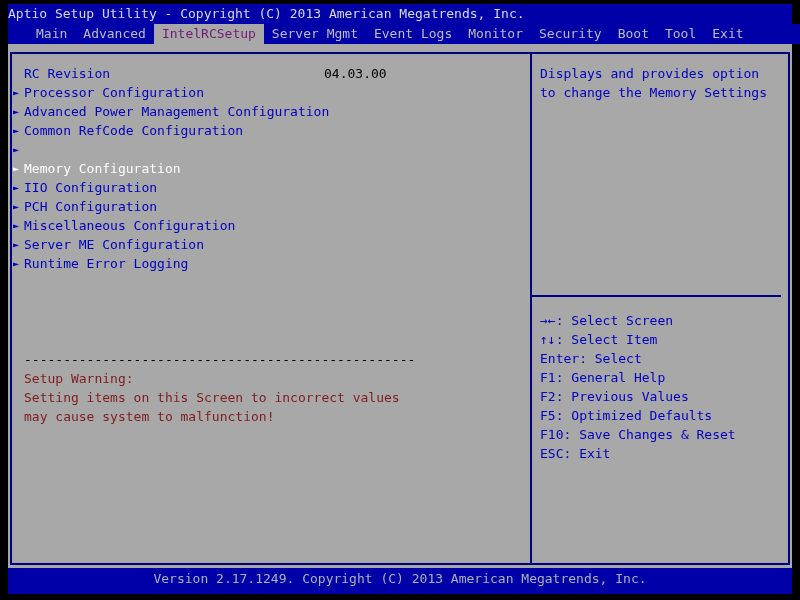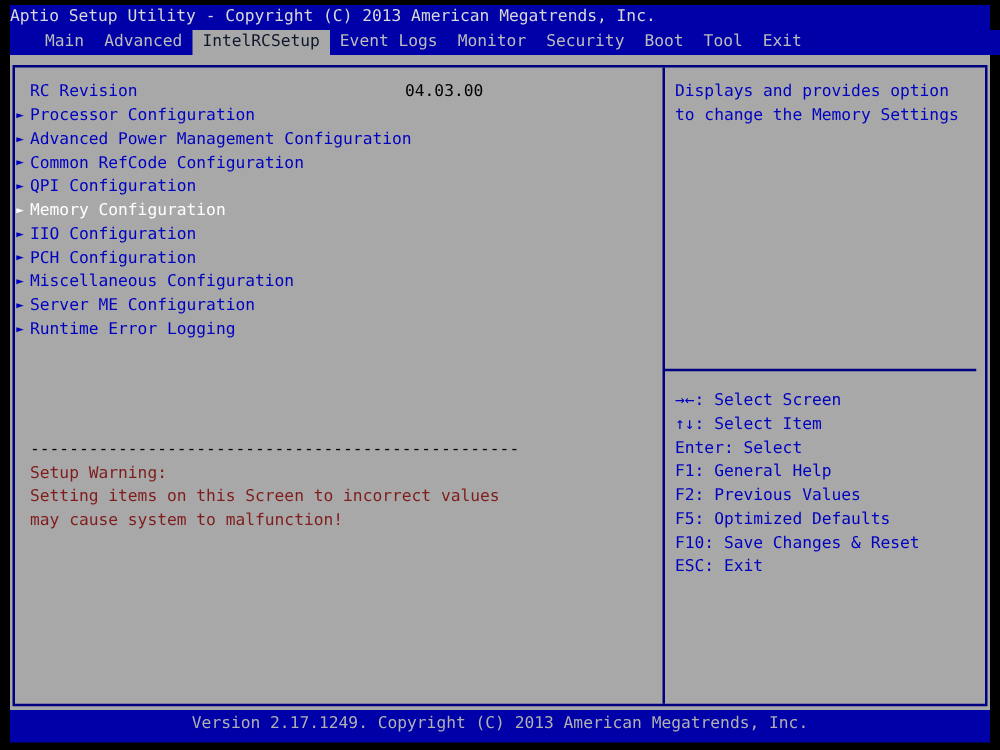--- a/index.html
+++ b/index.html
@@ -14,21 +14,21 @@
     background:#0000a8; color:#d8d8d8; line-height:20px;
     white-space:nowrap;
   }
 
   
   .menubar {
     position:absolute; left:8px; right:0; top:24px; height:20px;
     background:#0000a8; display:flex; padding-left:20px; color:#bcbcbc;
   }
   .tab { line-height:20px; padding:0 8px; white-space:nowrap; cursor:default; }
-  .tab.selected { background:#a8a8a8; color:#0f172a; }
+  .tab.selected { background:#a8a8a8; color:#701a75; }
 
   
   .main {
     position:absolute; left:8px; right:8px; top:44px; bottom:28px;
     background:#a8a8a8;
   }
   .panel {
     position:absolute; top:8px; left:2px; right:2px; bottom:7px;
     border:2px solid #000080; display:flex;
   }
@@ -67,20 +67,21 @@
 <div class="screen">
 
   <div class="titlebar">
     <span>Aptio Setup Utility - Copyright (C) 2013 American Megatrends, Inc.</span>
   </div>
 
   <div class="menubar">
     <div class="tab">Main</div>
     <div class="tab">Advanced</div>
     <div class="tab selected">IntelRCSetup</div>
+    <div class="tab">Server Mgmt</div>
     <div class="tab">Event Logs</div>
     <div class="tab">Monitor</div>
     <div class="tab">Security</div>
     <div class="tab">Boot</div>
     <div class="tab">Tool</div>
     <div class="tab">Exit</div>
   </div>
 
   <div class="main">
     <div class="panel">
@@ -98,21 +99,20 @@
         <div class="item">
           <span class="arrow">►</span>
           <span>Advanced Power Management Configuration</span>
         </div>
         <div class="item">
           <span class="arrow">►</span>
           <span>Common RefCode Configuration</span>
         </div>
         <div class="item">
           <span class="arrow">►</span>
-          <span>QPI Configuration</span>
         </div>
         <div class="item selected">
           <span class="arrow">►</span>
           <span>Memory Configuration</span>
         </div>
         <div class="item">
           <span class="arrow">►</span>
           <span>IIO Configuration</span>
         </div>
         <div class="item">

